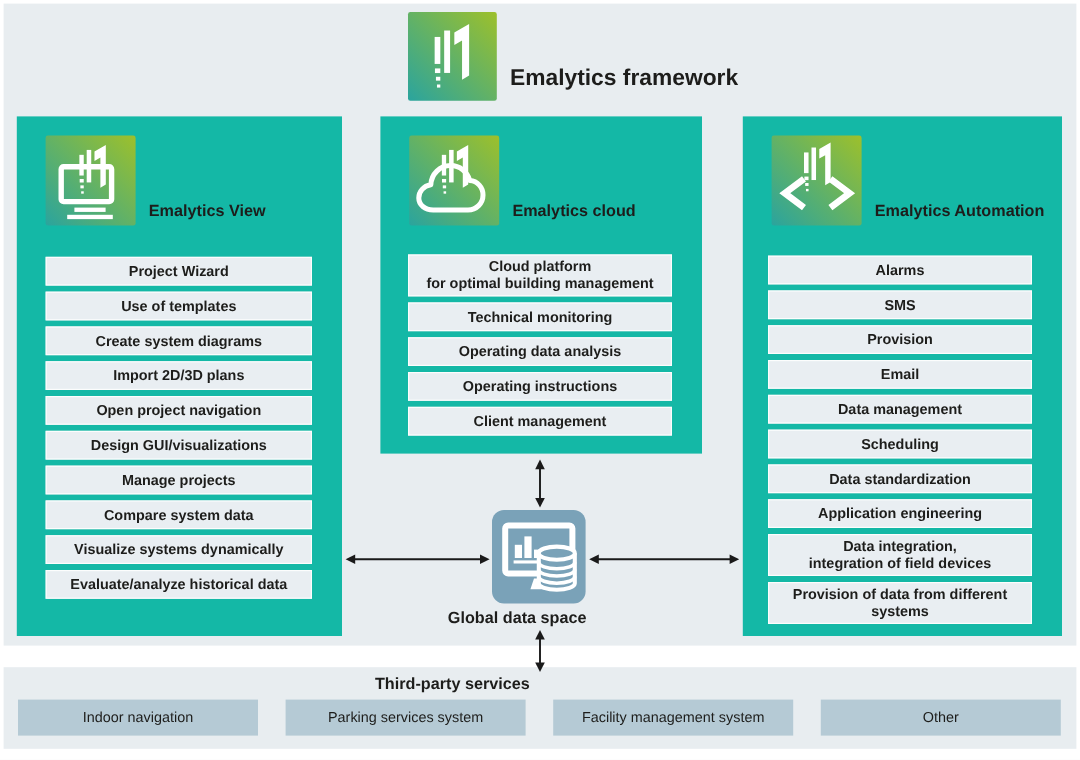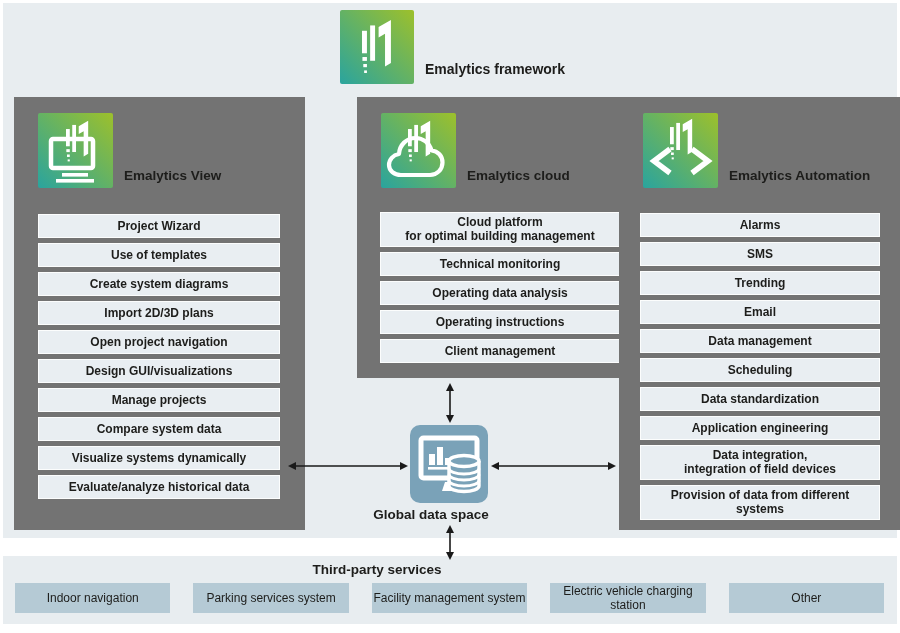--- a/index.html
+++ b/index.html
@@ -9,26 +9,26 @@
   .bottom-strip{position:absolute;left:3px;top:556px;width:894px;height:68px;background:#e8edf0;}
 
   
   .tile{width:75px;height:75px;border-radius:2px;flex:0 0 auto;
         background:linear-gradient(to top right,#2aa49e,#9dc02b);}
   .tile svg{display:block;width:100%;height:100%;}
 
   
   .fw-header{position:absolute;left:340px;top:10px;display:flex;align-items:flex-end;gap:11px;}
   .fw-header .tile{width:74px;height:74px;}
-  .fw-title{font-weight:bold;font-size:14px;padding-bottom:7px;}
-
-  
-  .panel{position:absolute;background:#737373;padding-left:20px;}
+  .fw-title{font-weight:bold;font-size:19px;padding-bottom:7px;}
+
+  
+  .panel{position:absolute;background:#14b8a6;}
   .panel-view{left:14px;top:97px;width:271px;height:433px;}
-  .panel-cloud{left:317px;top:97px;width:268px;height:281px;margin-left:40px;}
+  .panel-cloud{left:317px;top:97px;width:268px;height:281px;}
   .panel-automation{left:619px;top:97px;width:266px;height:433px;}
   .panel-header{position:absolute;top:16px;left:24px;display:flex;align-items:flex-end;gap:11px;}
   .panel-title{font-weight:bold;font-size:13.5px;padding-bottom:5px;white-space:nowrap;}
 
   .items{position:absolute;display:flex;flex-direction:column;gap:5px;font-weight:bold;}
   .items-view{left:24px;right:25px;top:117px;}
   .items-cloud{left:23px;right:25px;top:115px;}
   .items-automation{left:21px;right:25px;top:116px;}
   .item{box-sizing:border-box;min-height:24px;display:flex;align-items:center;justify-content:center;
         background:#e9eef2;border:1px solid rgba(255,255,255,0.85);
@@ -135,21 +135,21 @@
           <use href="#brand" x="27" y="5" width="23" height="42.7"></use>
           <path d="M27,36 L11,48 L27,60" fill="none" stroke="#ffffff" stroke-width="5.5"></path>
           <path d="M49,36 L65,48 L49,60" fill="none" stroke="#ffffff" stroke-width="5.5"></path>
         </svg>
       </div>
       <div class="panel-title">Emalytics Automation</div>
     </div>
     <div class="items items-automation">
       <div class="item">Alarms</div>
       <div class="item">SMS</div>
-      <div class="item">Trending</div>
+      <div class="item">Provision</div>
       <div class="item">Email</div>
       <div class="item">Data management</div>
       <div class="item">Scheduling</div>
       <div class="item">Data standardization</div>
       <div class="item">Application engineering</div>
       <div class="item">Data integration,
 integration of field devices</div>
       <div class="item">Provision of data from different systems</div>
     </div>
   </div>
@@ -169,21 +169,20 @@
       <ellipse cx="54" cy="36" rx="15" ry="5.5" fill="#7aa2b8" stroke="#ffffff" stroke-width="3.4"></ellipse>
     </svg>
   </div>
   <div class="gds-label">Global data space</div>
 
   <div class="tp-title">Third-party services</div>
   <div class="tp-items">
     <div class="tp-item">Indoor navigation</div>
     <div class="tp-item">Parking services system</div>
     <div class="tp-item">Facility management system</div>
-    <div class="tp-item">Electric vehicle charging station</div>
     <div class="tp-item">Other</div>
   </div>
 
   <svg class="arrows">
     <g stroke="#1a1a1a" stroke-width="1.6" fill="#1a1a1a">
 
       <line x1="450" y1="389" x2="450" y2="417"></line>
       <polygon points="450,383 446,391 454,391" stroke="none"></polygon>
       <polygon points="450,423 446,415 454,415" stroke="none"></polygon>
 

